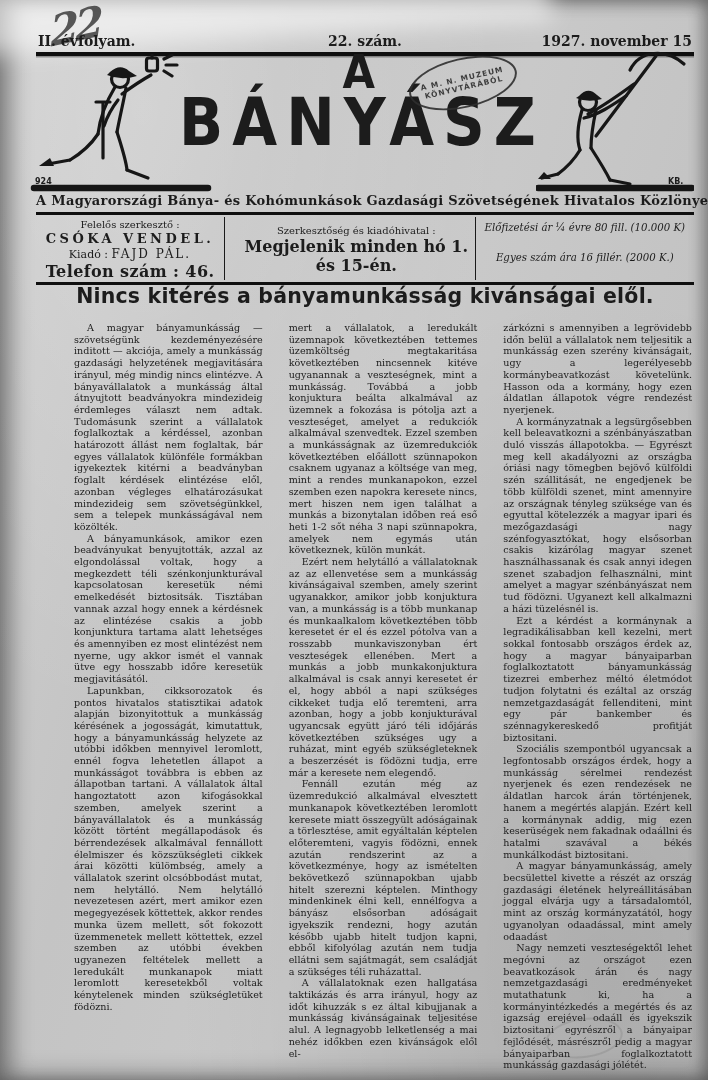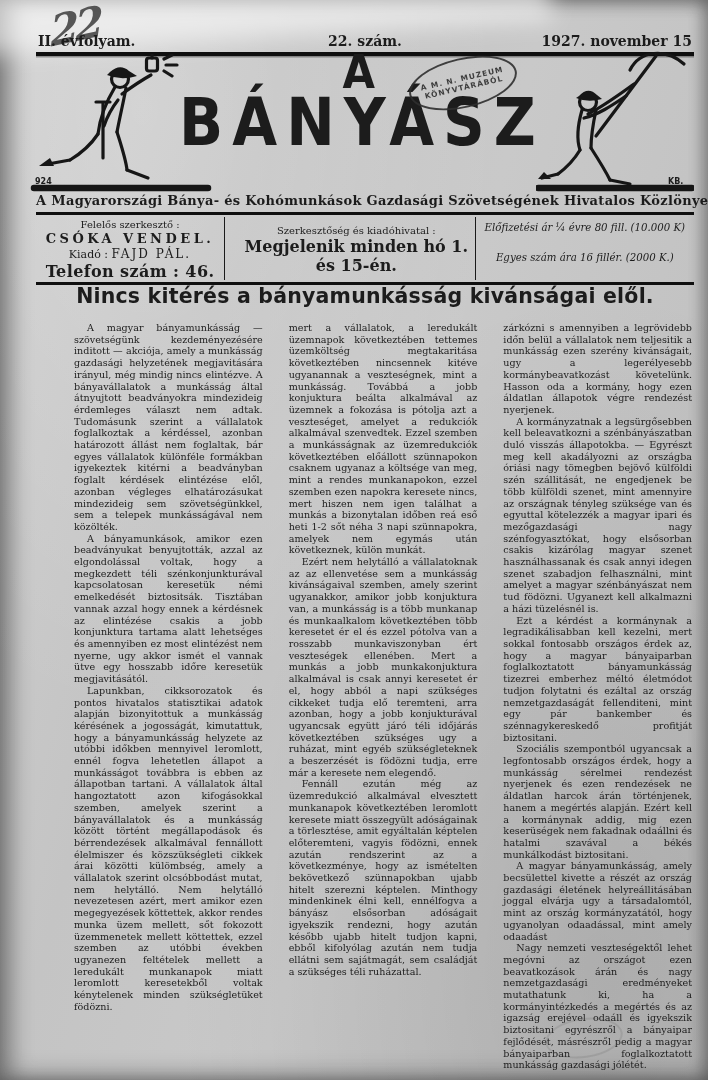--- a/index.html
+++ b/index.html
@@ -143,20 +143,21 @@
   <div class="body-cols">
     <div class="col">
         <p class="para">A magyar bányamunkásság — szövetségünk kezdeményezésére inditott — akciója, amely a munkásság gazdasági helyzetének megjavitására irányul, még mindig nincs elintézve. A bányavállalatok a munkásság által átnyujtott beadványokra mindezideig érdemleges választ nem adtak. Tudomásunk szerint a vállalatok foglalkoztak a kérdéssel, azonban határozott állást nem foglaltak, bár egyes vállalatok különféle formákban igyekeztek kitérni a beadványban foglalt kérdések elintézése elől, azonban végleges elhatározásukat mindezideig sem szövetségünkkel, sem a telepek munkásságával nem közölték.</p>
         <p class="para">A bányamunkások, amikor ezen beadványukat benyujtották, azzal az elgondolással voltak, hogy a megkezdett téli szénkonjunkturával kapcsolatosan keresetük némi emelkedését biztositsák. Tisztában vannak azzal hogy ennek a kérdésnek az elintézése csakis a jobb konjunktura tartama alatt lehetséges és amennyiben ez most elintézést nem nyerne, ugy akkor ismét el vannak ütve egy hosszabb időre keresetük megjavitásától.</p>
         <p class="para">Lapunkban, cikksorozatok és pontos hivatalos statisztikai adatok alapján bizonyitottuk a munkásság kérésének a jogosságát, kimutattuk, hogy a bányamunkásság helyzete az utóbbi időkben mennyivel leromlott, ennél fogva lehetetlen állapot a munkásságot továbbra is ebben az állapotban tartani. A vállalatok által hangoztatott azon kifogásokkal szemben, amelyek szerint a bányavállalatok és a munkásság között történt megállapodások és bérrendezések alkalmával fennállott élelmiszer és közszükségleti cikkek árai közötti külömbség, amely a vállalatok szerint olcsóbbodást mutat, nem helytálló. Nem helytálló nevezetesen azért, mert amikor ezen megegyezések köttettek, akkor rendes munka üzem mellett, sőt fokozott üzemmenetek mellett köttettek, ezzel szemben az utóbbi években ugyanezen feltételek mellett a leredukált munkanapok miatt leromlott keresetekből voltak kénytelenek minden szükségletüket födözni.</p>
       </div>
     <div class="col">
         <p class="para noindent">mert a vállalatok, a leredukált üzemnapok következtében tettemes üzemköltség megtakaritása következtében nincsennek kitéve ugyanannak a veszteségnek, mint a munkásság. Továbbá a jobb konjuktura beálta alkalmával az üzemnek a fokozása is pótolja azt a veszteséget, amelyet a redukciók alkalmával szenvedtek. Ezzel szemben a munkásságnak az üzemredukciók következtében előállott szünnapokon csaknem ugyanaz a költsége van meg, mint a rendes munkanapokon, ezzel szemben ezen napokra keresete nincs, mert hiszen nem igen találhat a munkás a bizonytalan időben reá eső heti 1-2 sőt néha 3 napi szünnapokra, amelyek nem egymás után következnek, külön munkát.</p>
         <p class="para">Ezért nem helytálló a vállalatoknak az az ellenvetése sem a munkásság kivánságaival szemben, amely szerint ugyanakkor, amikor jobb konjuktura van, a munkásság is a több munkanap és munkaalkalom következtében több keresetet ér el és ezzel pótolva van a rosszabb munkaviszonyban ért veszteségek ellenében. Mert a munkás a jobb munkakonjuktura alkalmával is csak annyi keresetet ér el, hogy abból a napi szükséges cikkeket tudja elő teremteni, arra azonban, hogy a jobb konjukturával ugyancsak együtt járó téli időjárás következtében szükséges ugy a ruházat, mint egyéb szükségleteknek a beszerzését is födözni tudja, erre már a keresete nem elegendő.</p>
         <p class="para">Fennáll ezután még az üzemredukció alkalmával elvesztett munkanapok következtében leromlott keresete miatt összegyült adóságainak a törlesztése, amit egyáltalán képtelen előteremteni, vagyis födözni, ennek azután rendszerint az a következménye, hogy az ismételten bekövetkező szünnapokban ujabb hitelt szerezni képtelen. Minthogy mindenkinek élni kell, ennélfogva a bányász elsősorban adóságait igyekszik rendezni, hogy azután később ujabb hitelt tudjon kapni, ebből kifolyólag azután nem tudja ellátni sem sajátmagát, sem családját a szükséges téli ruházattal.</p>
+        <p class="para">A vállalatoknak ezen hallgatása taktikázás és arra irányul, hogy az időt kihuzzák s ez által kibujjanak a munkásság kivánságainak teljesitése alul. A legnagyobb lelketlenség a mai nehéz időkben ezen kivánságok elől el-</p>
       </div>
     <div class="col">
         <p class="para noindent">zárkózni s amennyiben a legrövidebb időn belül a vállalatok nem teljesitik a munkásság ezen szerény kivánságait, ugy a legerélyesebb kormánybeavatkozást követelünk. Hasson oda a kormány, hogy ezen áldatlan állapotok végre rendezést nyerjenek.</p>
         <p class="para">A kormányzatnak a legsürgősebben kell beleavatkozni a szénbányászatban duló visszás állapotokba. — Egyrészt meg kell akadályozni az országba óriási nagy tömegben bejövő külföldi szén szállitását, ne engedjenek be több külföldi szenet, mint amennyire az országnak tényleg szüksége van és egyuttal kötelezzék a magyar ipari és mezőgazdasági nagy szénfogyasztókat, hogy elsősorban csakis kizárólag magyar szenet használhassanak és csak annyi idegen szenet szabadjon felhasználni, mint amelyet a magyar szénbányászat nem tud födözni. Ugyanezt kell alkalmazni a házi tüzelésnél is.</p>
         <p class="para">Ezt a kérdést a kormánynak a legradikálisabban kell kezelni, mert sokkal fontosabb országos érdek az, hogy a magyar bányaiparban foglalkoztatott bányamunkásság tizezrei emberhez méltó életmódot tudjon folytatni és ezáltal az ország nemzetgazdaságát fellenditeni, mint egy pár bankember és szénnagykereskedő profitját biztositani.</p>
         <p class="para">Szociális szempontból ugyancsak a legfontosabb országos érdek, hogy a munkásság sérelmei rendezést nyerjenek és ezen rendezések ne áldatlan harcok árán történjenek, hanem a megértés alapján. Ezért kell a kormánynak addig, mig ezen keserüségek nem fakadnak odaállni és hatalmi szavával a békés munkálkodást biztositani.</p>
         <p class="para">A magyar bányamunkásság, amely becsülettel kivette a részét az ország gazdasági életének helyreállitásában joggal elvárja ugy a társadalomtól, mint az ország kormányzatától, hogy ugyanolyan odaadással, mint amely odaadást</p>
         <p class="para">Nagy nemzeti veszteségektől lehet megóvni az országot ezen beavatkozások árán és nagy nemzetgazdasági eredményeket mutathatunk ki, ha a kormányintézkedés a megértés és az igazság erejével odaáll és igyekszik biztositani egyrészről a bányaipar fejlődését, másrészről pedig a magyar bányaiparban foglalkoztatott munkásság gazdasági jólétét.</p>
       </div>
   </div>

